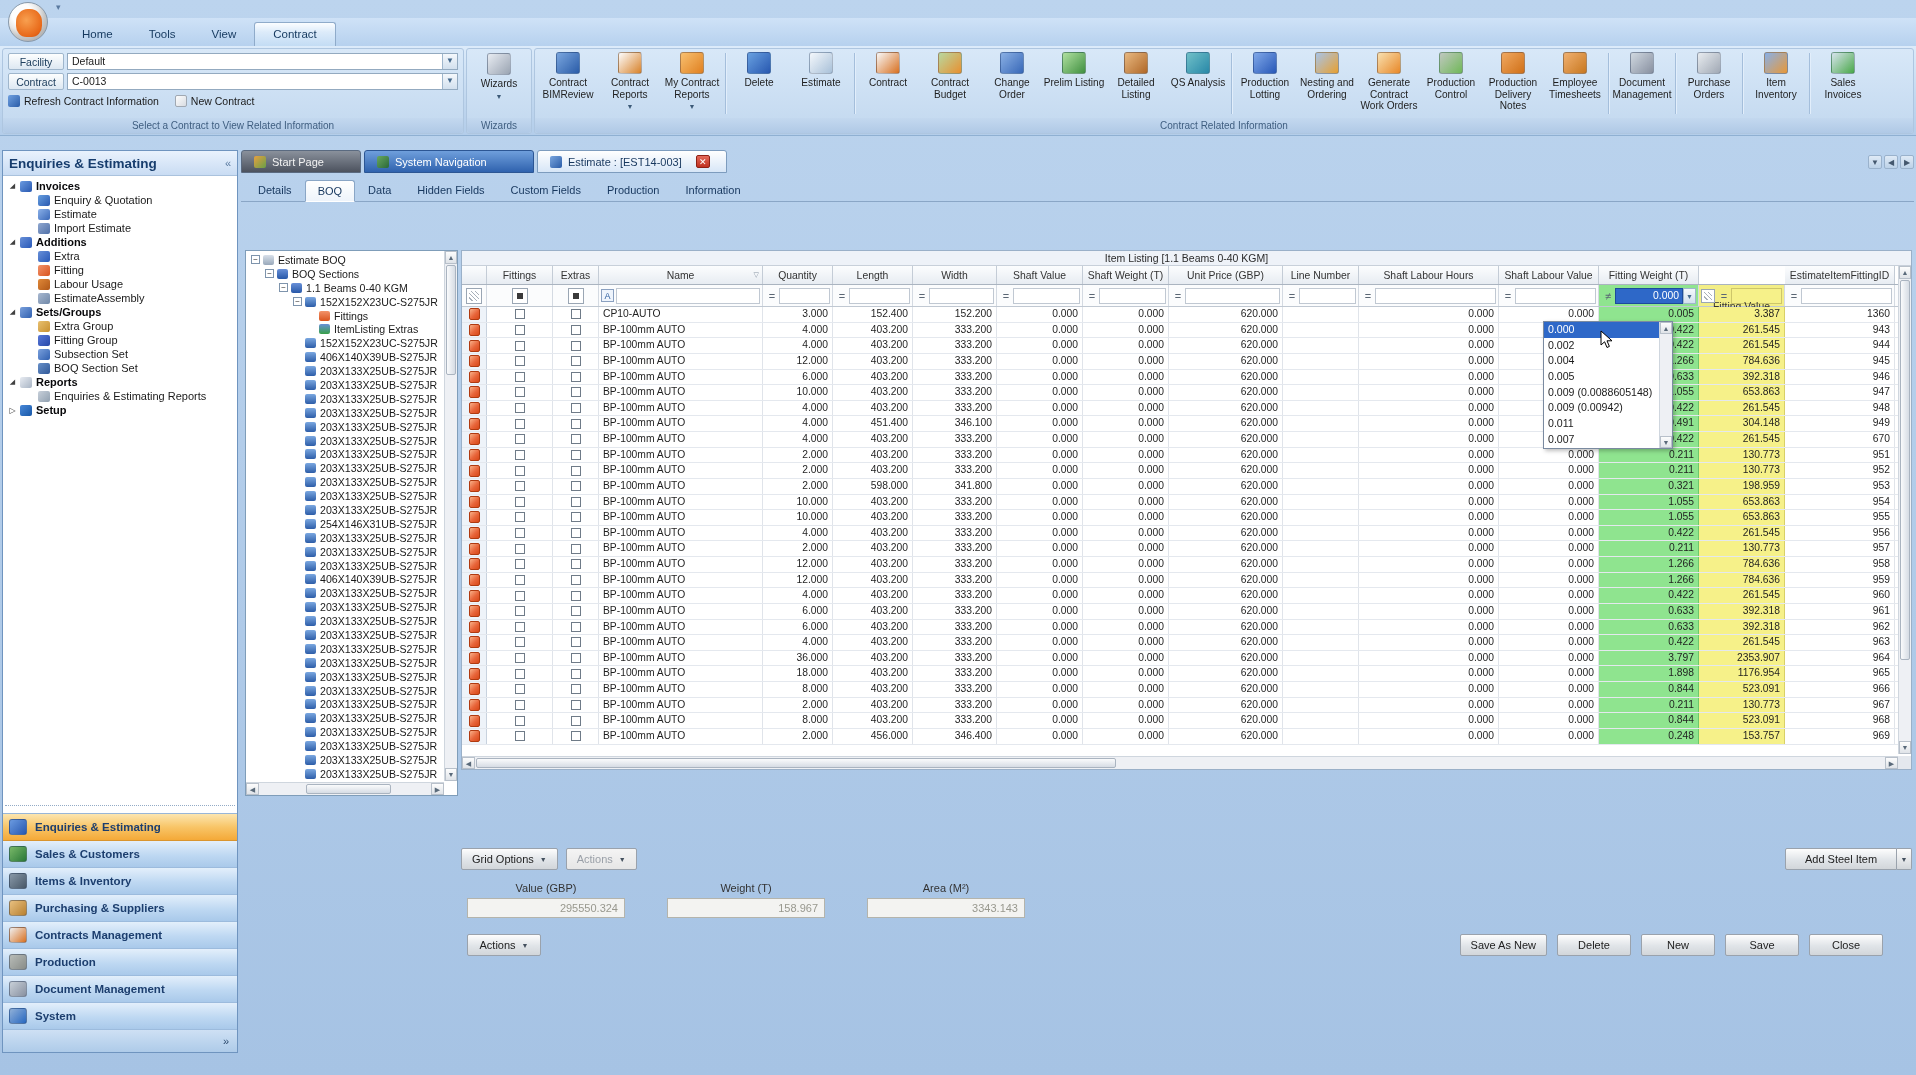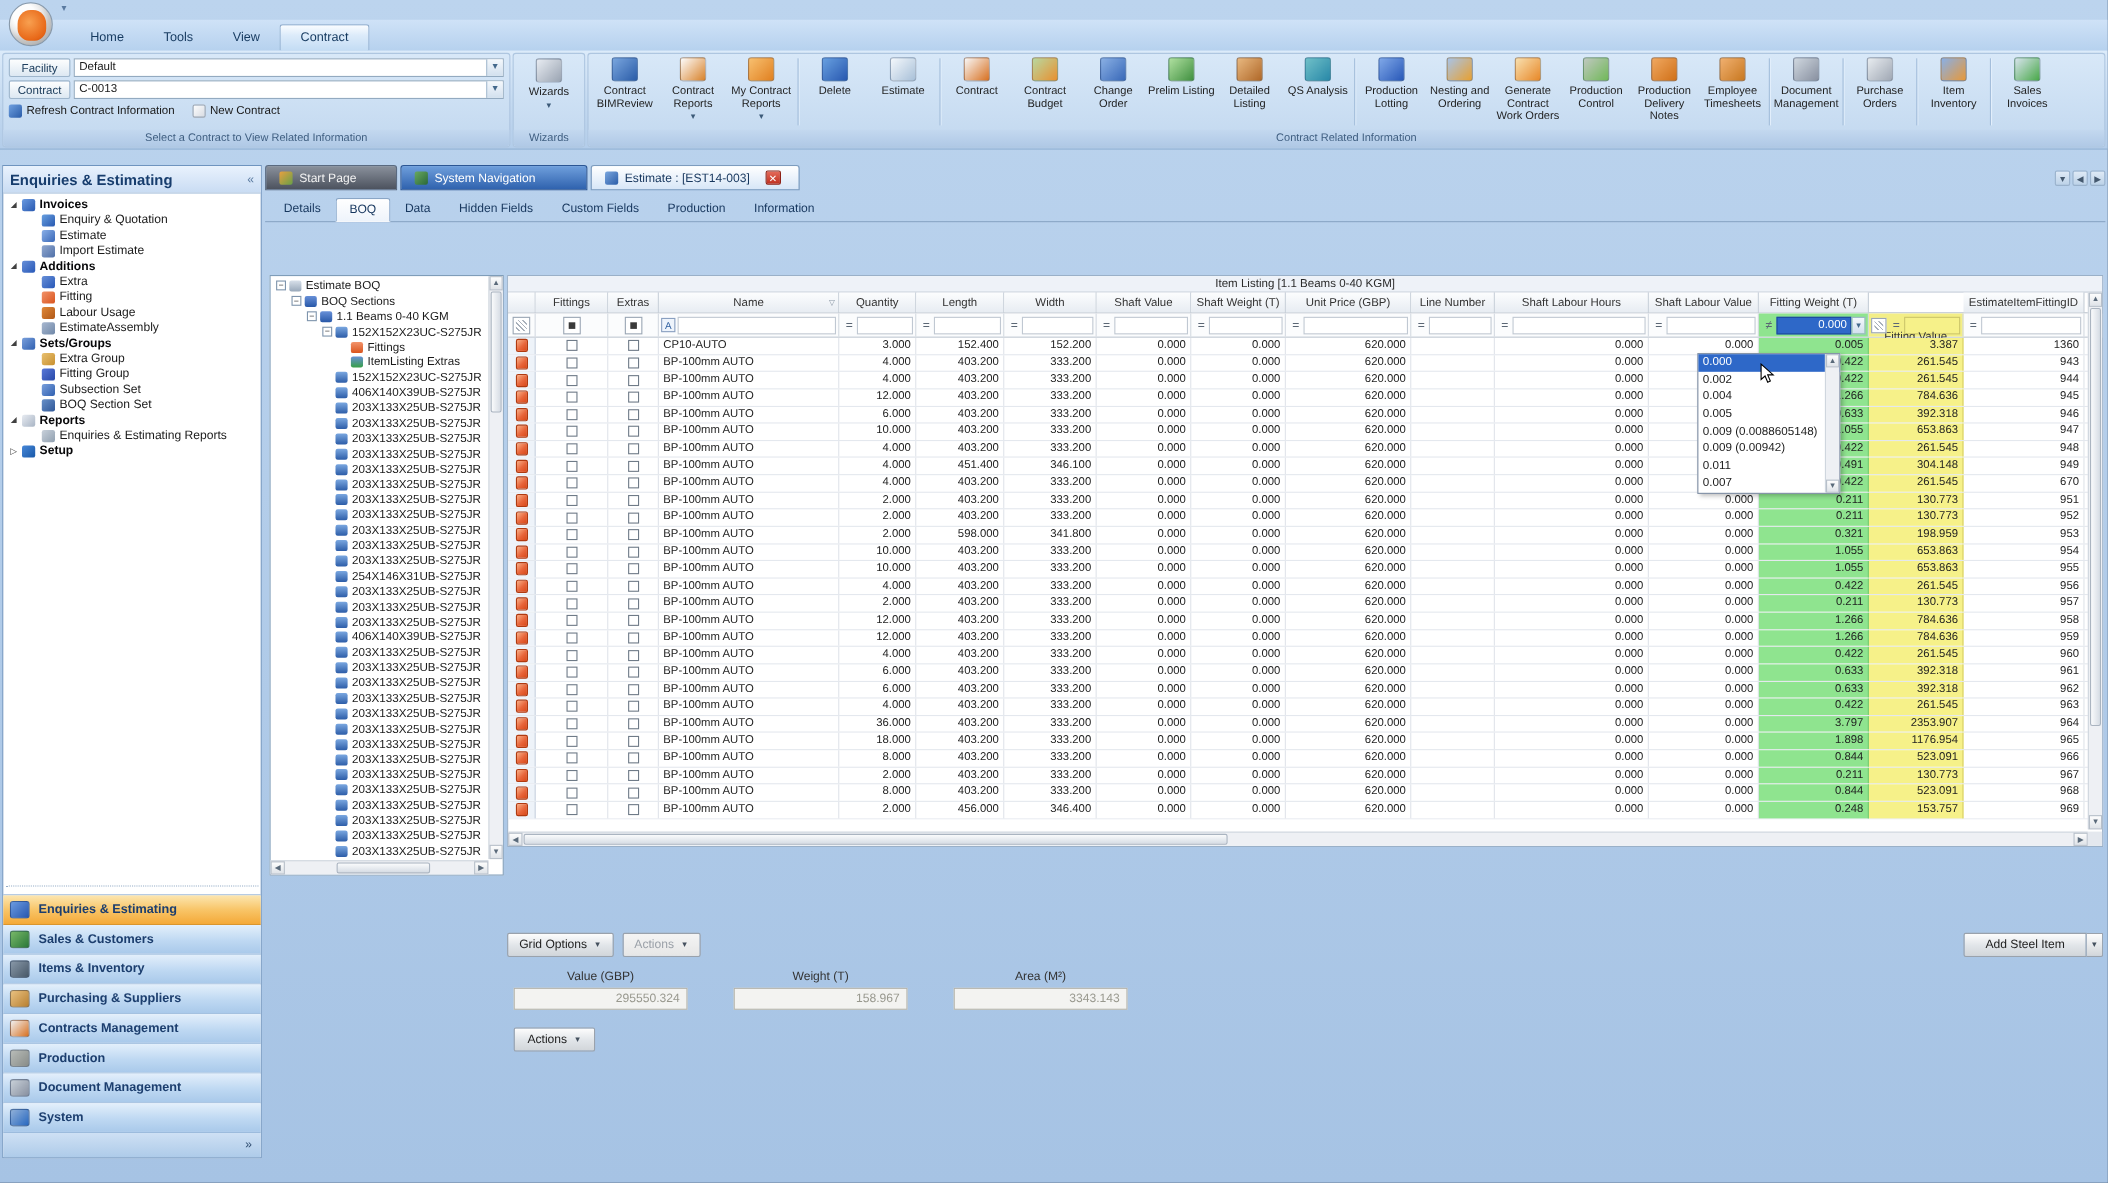--- a/index.html
+++ b/index.html
@@ -1604,17 +1604,24 @@
           <div class="tl">Area (M²)</div>
           <div class="tv">3343.143</div>
         </div>
       </div>
 
     <div class="actrow">
       <span class="btn">
         <span>Actions</span>
           <span class="ddm">▼</span>
       </span>
+      <span class="right" id="bottom-buttons">
+          <span class="btn">Save As New</span>
+          <span class="btn">Delete</span>
+          <span class="btn">New</span>
+          <span class="btn">Save</span>
+          <span class="btn">Close</span>
+        </span>
     </div>
   </div>
 
 
 </div>
 
 </body></html>

